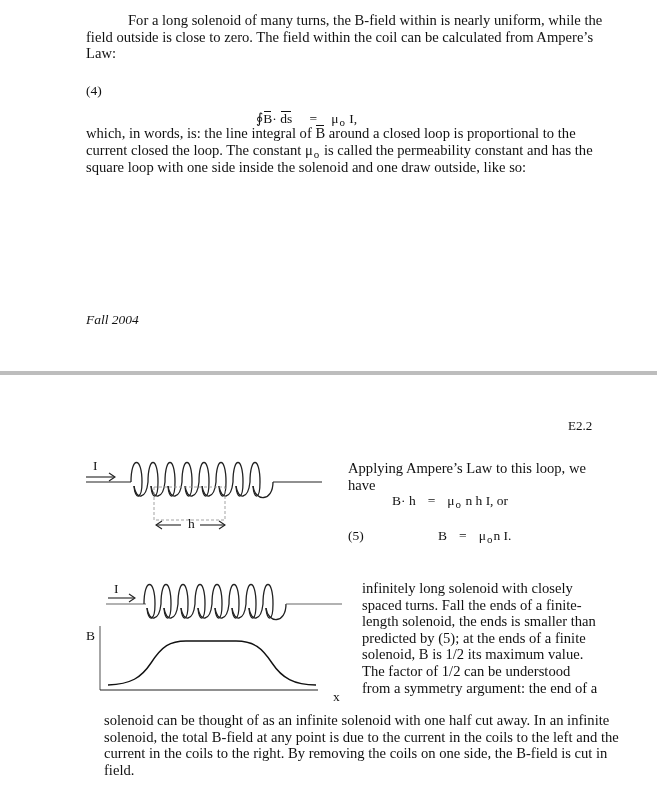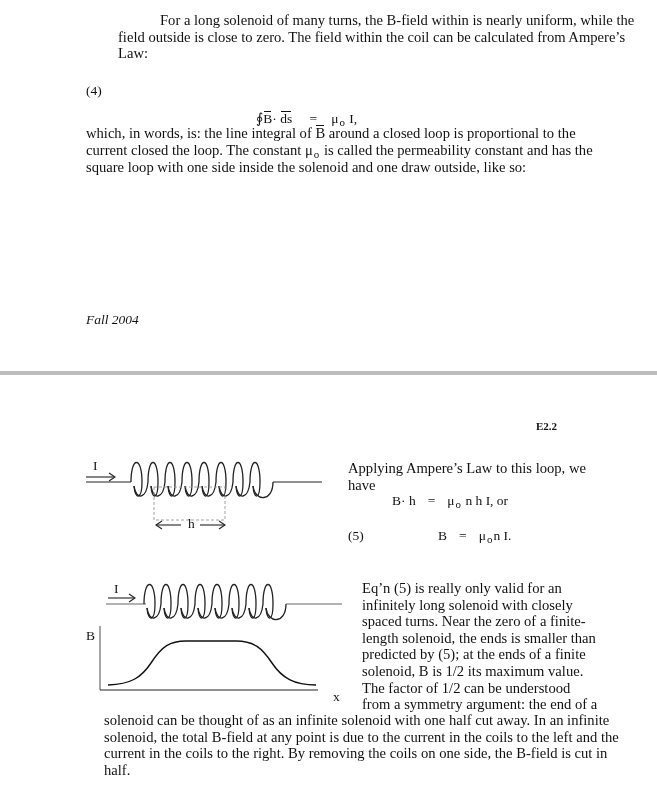--- a/index.html
+++ b/index.html
@@ -14,21 +14,21 @@
   .sub { font-size:11px; position:relative; top:3px; margin:0 1px; }
   .sup { font-size:10px; position:relative; top:-7px; }
   .bar-over { position:relative; display:inline-block; }
   .bar-over::before { content:""; position:absolute; left:1px; right:1px; top:0px; border-top:1px solid #111; }
   .page-sep { position:absolute; left:0; top:371px; width:657px; height:4px; background:#bdbdbd; }
   svg { position:absolute; overflow:visible; }
 </style>
 </head>
 <body>
 
-<div class="para" style="left:86px; top:12px;margin-left:32px;">
+<div class="para" style="left:86px; top:12px;">
   <span class="line" style="padding-left:42px;">For a long solenoid of many turns, the B-field within is nearly uniform, while the</span>
   <span class="line">field outside is close to zero.  The field within the coil can be calculated from Ampere’s</span>
   <span class="line">Law:</span>
 </div>
 
 <div class="txt" style="left:86px; top:83px; font-size:13.5px;">(4)</div>
 
 <div class="txt" style="left:256px; top:81px; font-size:13.5px;margin-top:29px;">
   <span style="font-family:'DejaVu Serif',serif; font-size:14px;">∮</span><span class="bar-over">B</span><span>·</span>
   <span class="bar-over">ds</span>
@@ -39,21 +39,21 @@
 <div class="para" style="left:86px; top:125px;">
   <span class="line"><span>which, in words, is: the line integral of </span><span class="bar-over">B</span><span> around a closed loop is proportional to the</span></span>
   <span class="line"><span>current closed the loop.  The constant </span><span>μ</span><span class="sub">o</span><span> is called the permeability constant and has the</span></span>
   <span class="line">square loop with one side inside the solenoid and one draw outside, like so:</span>
 </div>
 
 <div class="txt ital" style="left:86px; top:312px; font-size:13.5px;text-align:right;">Fall 2004</div>
 
 <div class="page-sep"></div>
 
-<div class="txt" style="left:536px; top:418px; font-size:11px;font-weight:bold;">E2.2</div>
+<div class="txt" style="left:568px; top:418px; font-size:13px;">E2.2</div>
 
 <div>
   <svg width="240" height="80" style="left:86px; top:456px;">
 
     <line x1="0" y1="26" x2="45" y2="26" stroke="#222" stroke-width="1.2"></line>
     <line x1="0" y1="21" x2="28" y2="21" stroke="#222" stroke-width="1.1"></line>
     <polyline points="23,17 29,21 23,25" fill="none" stroke="#222" stroke-width="1.1"></polyline>
 
     <g fill="none" stroke="#222" stroke-width="1.3">
       <path d="M45,26 C45,0 56,0 56,26 C56,44 49,44 48,30"></path>
@@ -117,28 +117,27 @@
     <line x1="4" y1="112" x2="222" y2="112" stroke="#222" stroke-width="1.2"></line>
 
     <path d="M12,107 C35,106 45,100 55,85 C66,68 74,63 90,63 L140,63 C158,63 166,70 176,85 C186,100 198,107 220,107" fill="none" stroke="#111" stroke-width="1.4"></path>
   </svg>
   <div class="txt" style="left:114px; top:581px; font-size:13.5px;">I</div>
   <div class="txt" style="left:86px; top:628px; font-size:13.5px;">B</div>
   <div class="txt" style="left:333px; top:689px; font-size:13.5px;">x</div>
 </div>
 
 <div class="para" style="left:362px; top:580px;">
-  <span class="line">Eq’n (5) is really only valid for an</span>
   <span class="line">infinitely long solenoid with closely</span>
-  <span class="line">spaced turns.   Near the zero of a finite-</span>
+  <span class="line">spaced turns.   Fall the ends of a finite-</span>
   <span class="line">length solenoid, the ends is smaller than</span>
   <span class="line">predicted by (5); at the ends of a finite</span>
   <span class="line">solenoid, B is 1/2 its maximum value.</span>
   <span class="line">The factor of 1/2 can be understood</span>
   <span class="line">from a symmetry argument: the end of a</span>
 </div>
 
 <div class="para" style="left:86px; top:712px;margin-left:18px;">
   <span class="line">solenoid can be thought of as an infinite solenoid with one half cut away.  In an infinite</span>
   <span class="line">solenoid, the total B-field at any point is due to the current in the coils to the left and the</span>
   <span class="line">current in the coils to the right.  By removing the coils on one side, the B-field is cut in</span>
-  <span class="line">half.</span>
+  <span class="line">field.</span>
 </div>
 
 </body></html>

